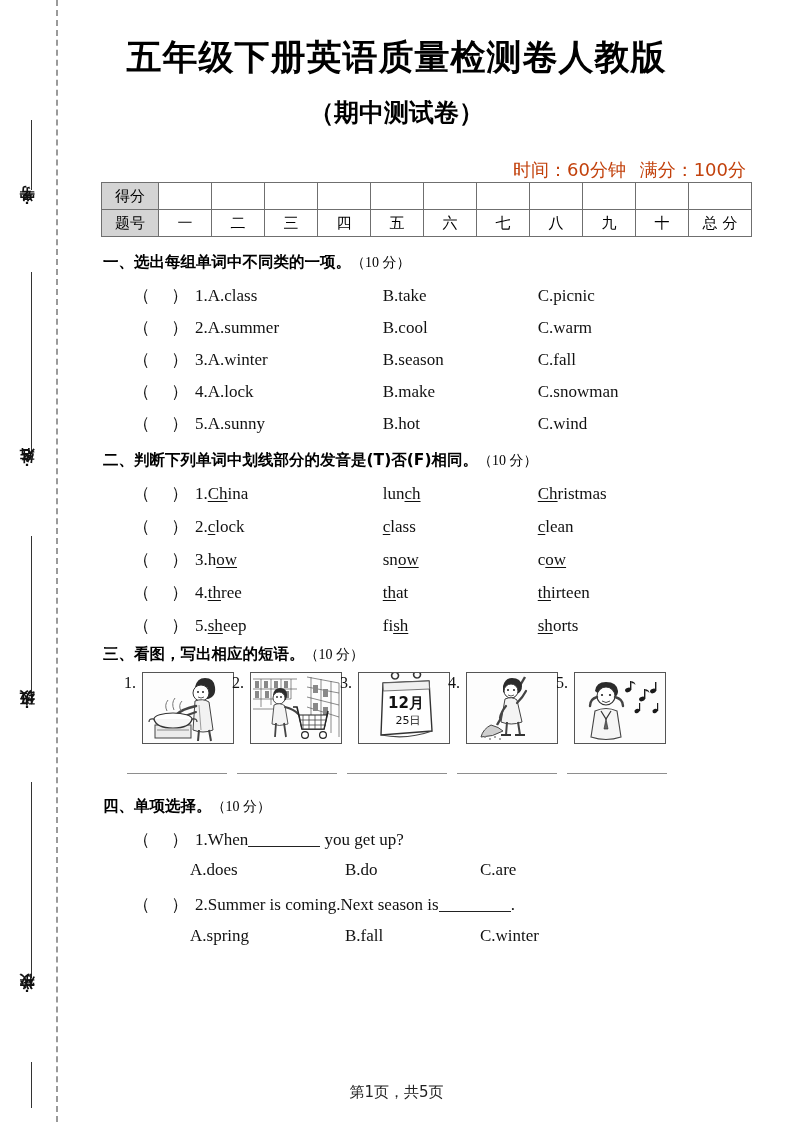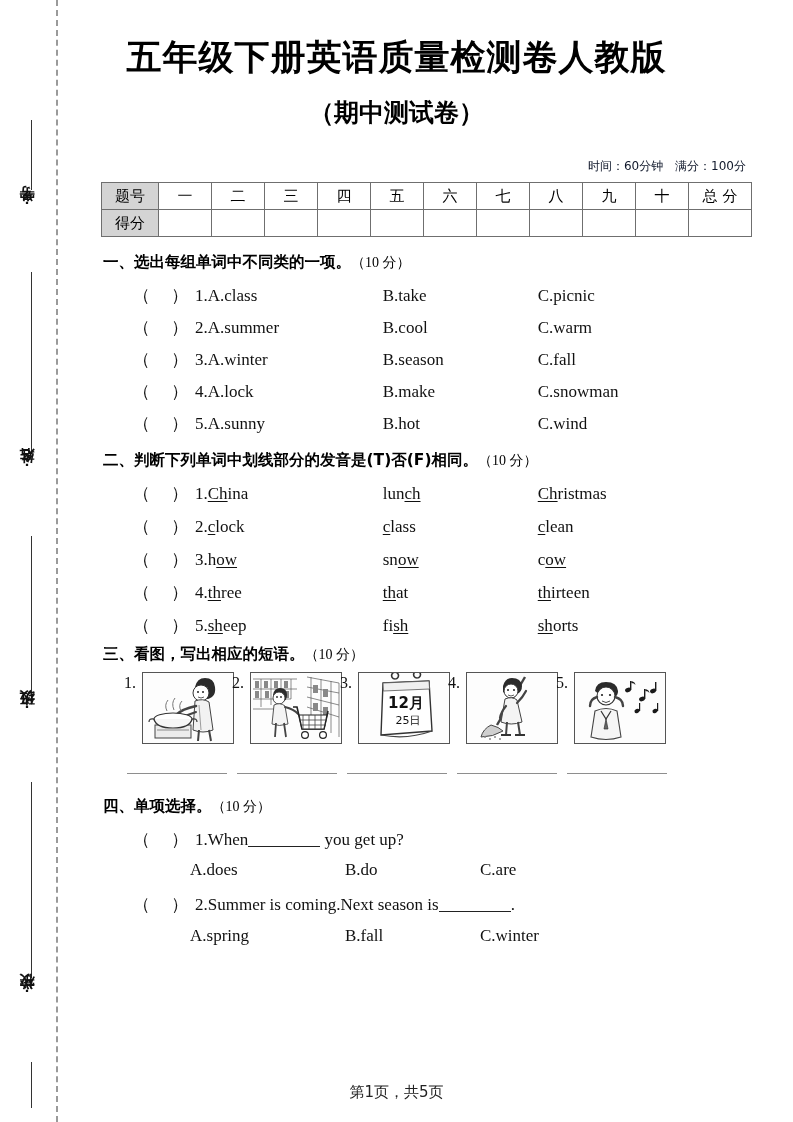--- a/index.html
+++ b/index.html
@@ -75,22 +75,22 @@
     font-weight: bold;
     color: #000;
   }
 
   
   .meta-line {
     position: absolute;
     right: 47px;
     top: 158px;
     font-family: "DejaVu Sans", sans-serif;
-    font-size: 12px;
-    color: #0f172a;
+    font-size: 18px;
+    color: #c2410c;
     white-space: nowrap;
     text-align: right;
   }
   .meta-line span { margin-left: 8px; }
 
   
   .score-table {
     position: absolute;
     left: 101px;
     top: 182px;
@@ -239,47 +239,47 @@
   <div class="title-main">五年级下册英语质量检测卷人教版</div>
   <div class="title-sub">（期中测试卷）</div>
 
   <div class="meta-line">
     <span>时间：60分钟</span>
     <span>满分：100分</span>
   </div>
 
   <table class="score-table">
     <tbody>
+      <tr>
+        <td class="lab">得分</td>
+        <td class="num"></td>
+        <td class="num"></td>
+        <td class="num"></td>
+        <td class="num"></td>
+        <td class="num"></td>
+        <td class="num"></td>
+        <td class="num"></td>
+        <td class="num"></td>
+        <td class="num"></td>
+        <td class="num"></td>
+        <td class="total"></td>
+      </tr>
       <tr>
         <td class="lab">题号</td>
         <td class="num">一</td>
         <td class="num">二</td>
         <td class="num">三</td>
         <td class="num">四</td>
         <td class="num">五</td>
         <td class="num">六</td>
         <td class="num">七</td>
         <td class="num">八</td>
         <td class="num">九</td>
         <td class="num">十</td>
         <td class="total">总 分</td>
-      </tr>
-      <tr>
-        <td class="lab">得分</td>
-        <td class="num"></td>
-        <td class="num"></td>
-        <td class="num"></td>
-        <td class="num"></td>
-        <td class="num"></td>
-        <td class="num"></td>
-        <td class="num"></td>
-        <td class="num"></td>
-        <td class="num"></td>
-        <td class="num"></td>
-        <td class="total"></td>
       </tr>
     </tbody>
   </table>
 
   <div class="sec-head" style="top:252px;">
     <span>一、选出每组单词中不同类的一项。</span><span class="pts">（10 分）</span>
   </div>
 
   <div class="qrow" style="top:284px;">
     <span class="paren">（&nbsp;&nbsp;&nbsp;&nbsp;&nbsp;）</span><span>1.</span><span class="col-a">A.class</span><span class="col-b">B.take</span><span class="col-c">C.picnic</span>

